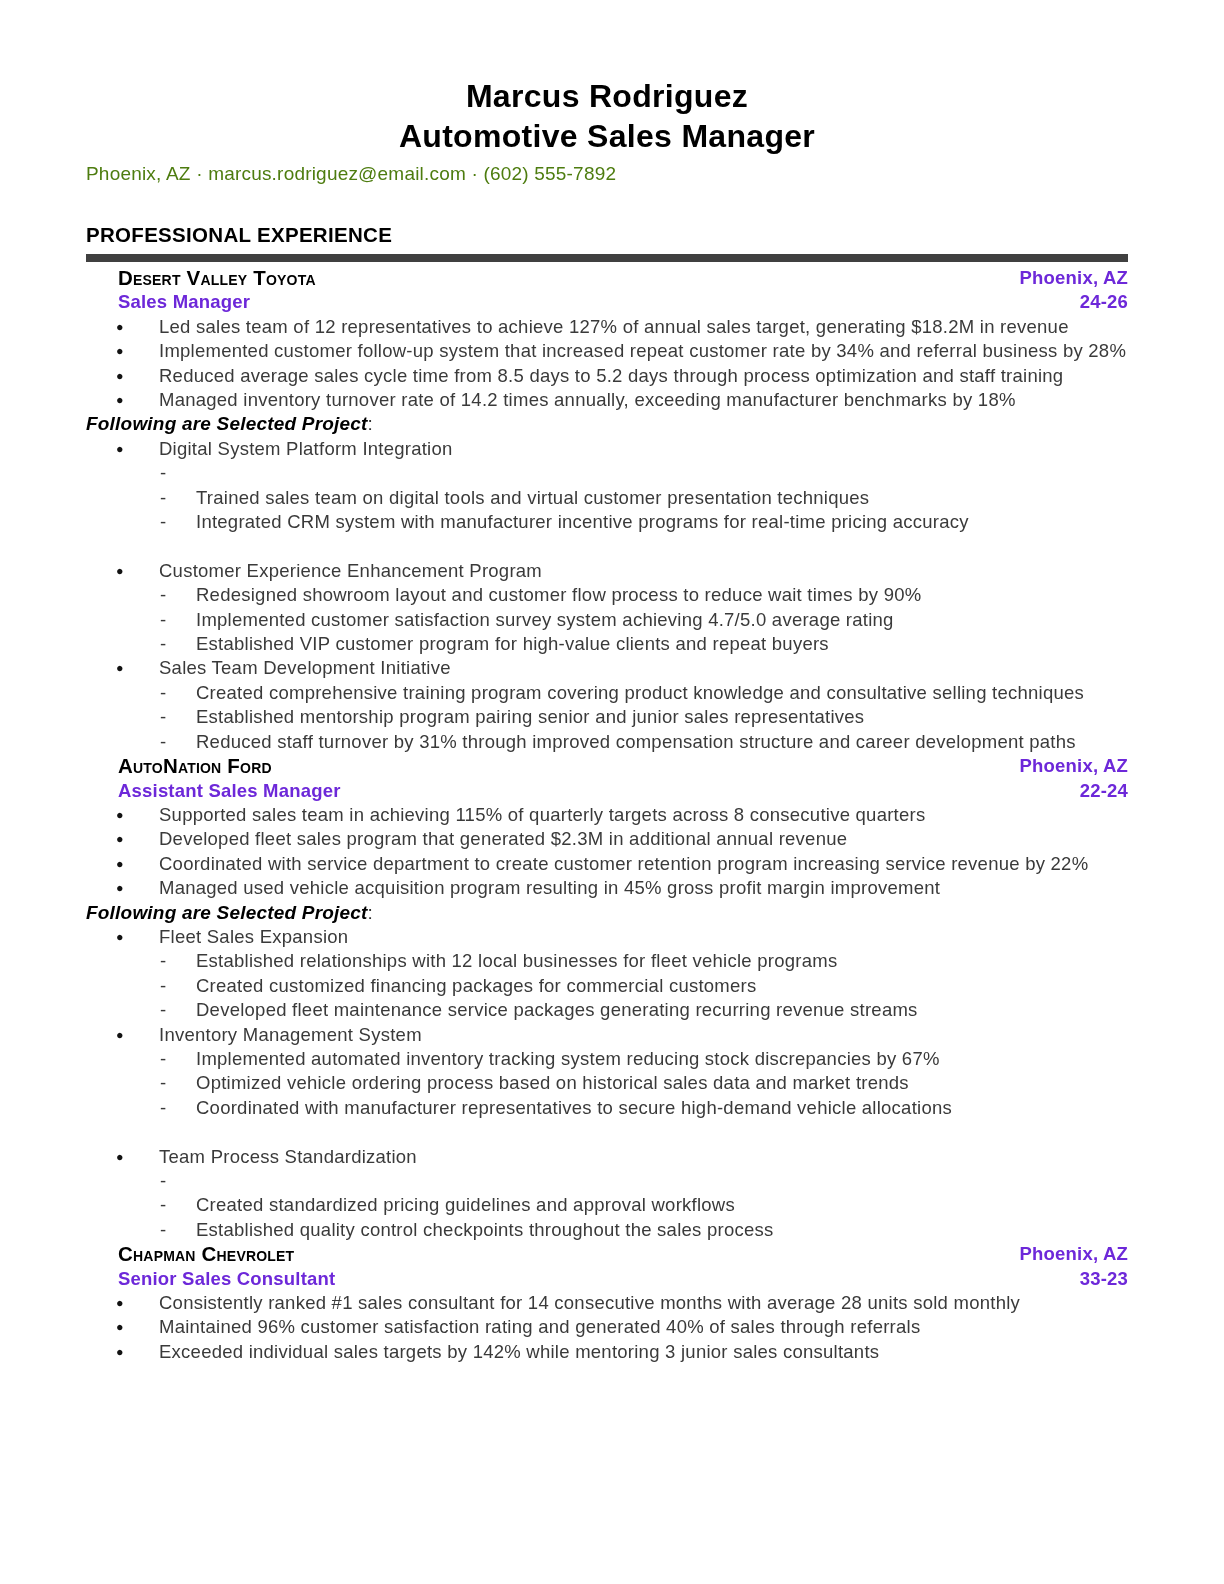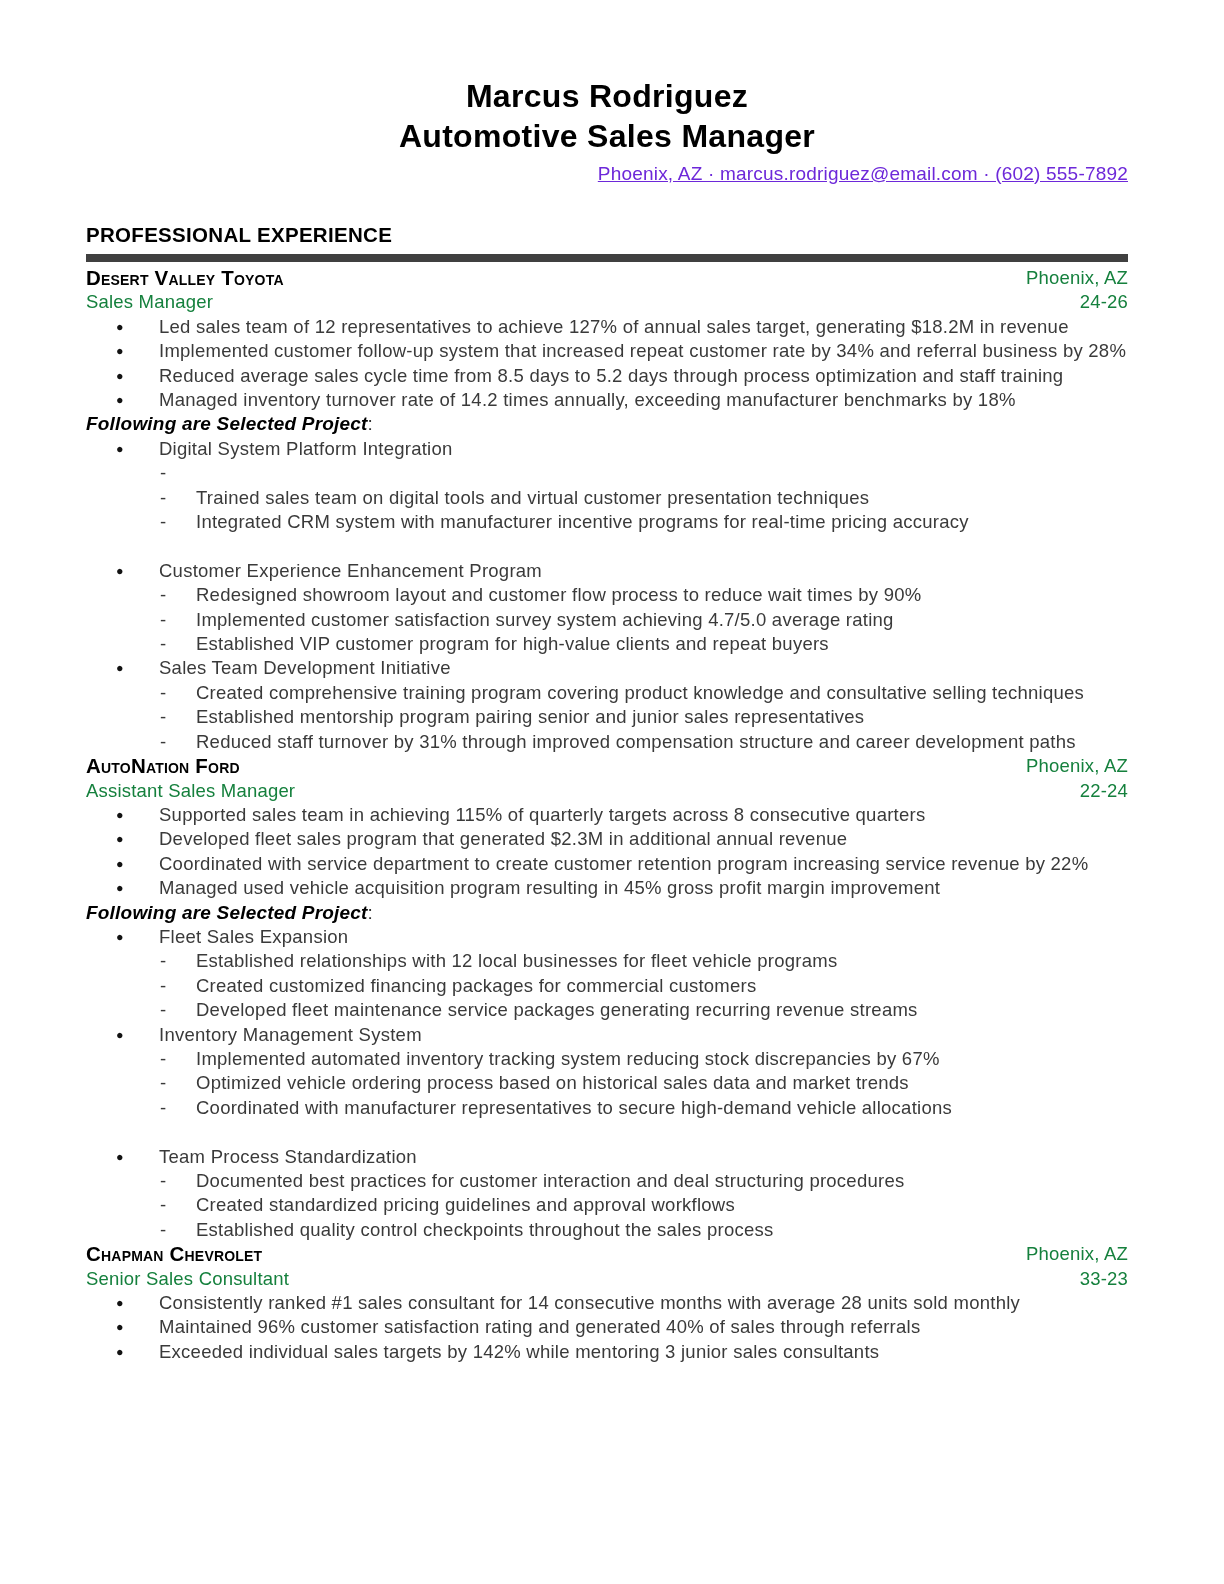--- a/index.html
+++ b/index.html
@@ -9,36 +9,36 @@
     -webkit-font-smoothing:antialiased;
   }
   .page{padding:76px 96px 0 86px;box-sizing:border-box;width:1224px;height:1356px;}
 
   
   .name,.jobtitle{
     margin:0;text-align:center;color:#000;
     font-size:32px;line-height:40px;font-weight:700;letter-spacing:.3px;
   }
   .contact{
-    margin:6px 0 0;text-align:right;color:#6d28d9;
-    font-size:19px;line-height:24px;letter-spacing:.2px;font-weight:400;text-decoration:underline;
+    margin:6px 0 0;text-align:left;color:#4d7c0f;
+    font-size:19px;line-height:24px;letter-spacing:.2px;font-weight:400;
   }
 
   
   .sec-title{
     margin:37px 0 0;color:#000;font-size:20.5px;line-height:24px;
     font-weight:700;letter-spacing:.3px;
     padding-bottom:7px;border-bottom:8px solid #404040;
   }
   #jobs{margin-top:4px;}
 
   
-  .row{display:flex;justify-content:space-between;align-items:flex-end;line-height:24.4px;}
+  .row{display:flex;justify-content:space-between;align-items:flex-end;line-height:24.4px;margin-left:32px;}
   .company{font-weight:700;font-size:20.5px;font-variant:small-caps;color:#000;letter-spacing:.2px;}
-  .loc,.dates,.role{font-weight:400;font-size:18.5px;color:#15803d;letter-spacing:.2px;}
+  .loc,.dates,.role{font-weight:700;font-size:18.5px;color:#6d28d9;letter-spacing:.2px;}
 
   
   .b-row{display:flex;padding-left:30px;font-size:18.5px;line-height:24.4px;color:#3a3a3a;letter-spacing:.25px;}
   .b-marker{flex:0 0 43px;font-size:12.5px;line-height:24.4px;color:#121212;}
   .b-text{flex:1;}
   .s-row{display:flex;padding-left:74px;font-size:18.5px;line-height:24.4px;color:#3a3a3a;letter-spacing:.25px;}
   .s-marker{flex:0 0 36px;line-height:24.4px;color:#3a3a3a;}
   .s-text{flex:1;}
   .gap-before{margin-top:24.4px;}
 
@@ -191,21 +191,20 @@
           <div class="s-row">
             <span class="s-marker">-</span>
             <span class="s-text">Coordinated with manufacturer representatives to secure high-demand vehicle allocations</span>
           </div>
           <div class="b-row gap-before">
             <span class="b-marker">●</span>
             <span class="b-text">Team Process Standardization</span>
           </div>
           <div class="s-row">
             <span class="s-marker">-</span>
-            <span class="s-text">Documented best practices for customer interaction and deal structuring procedures</span>
           </div>
           <div class="s-row">
             <span class="s-marker">-</span>
             <span class="s-text">Created standardized pricing guidelines and approval workflows</span>
           </div>
           <div class="s-row">
             <span class="s-marker">-</span>
             <span class="s-text">Established quality control checkpoints throughout the sales process</span>
           </div>
         </div>

